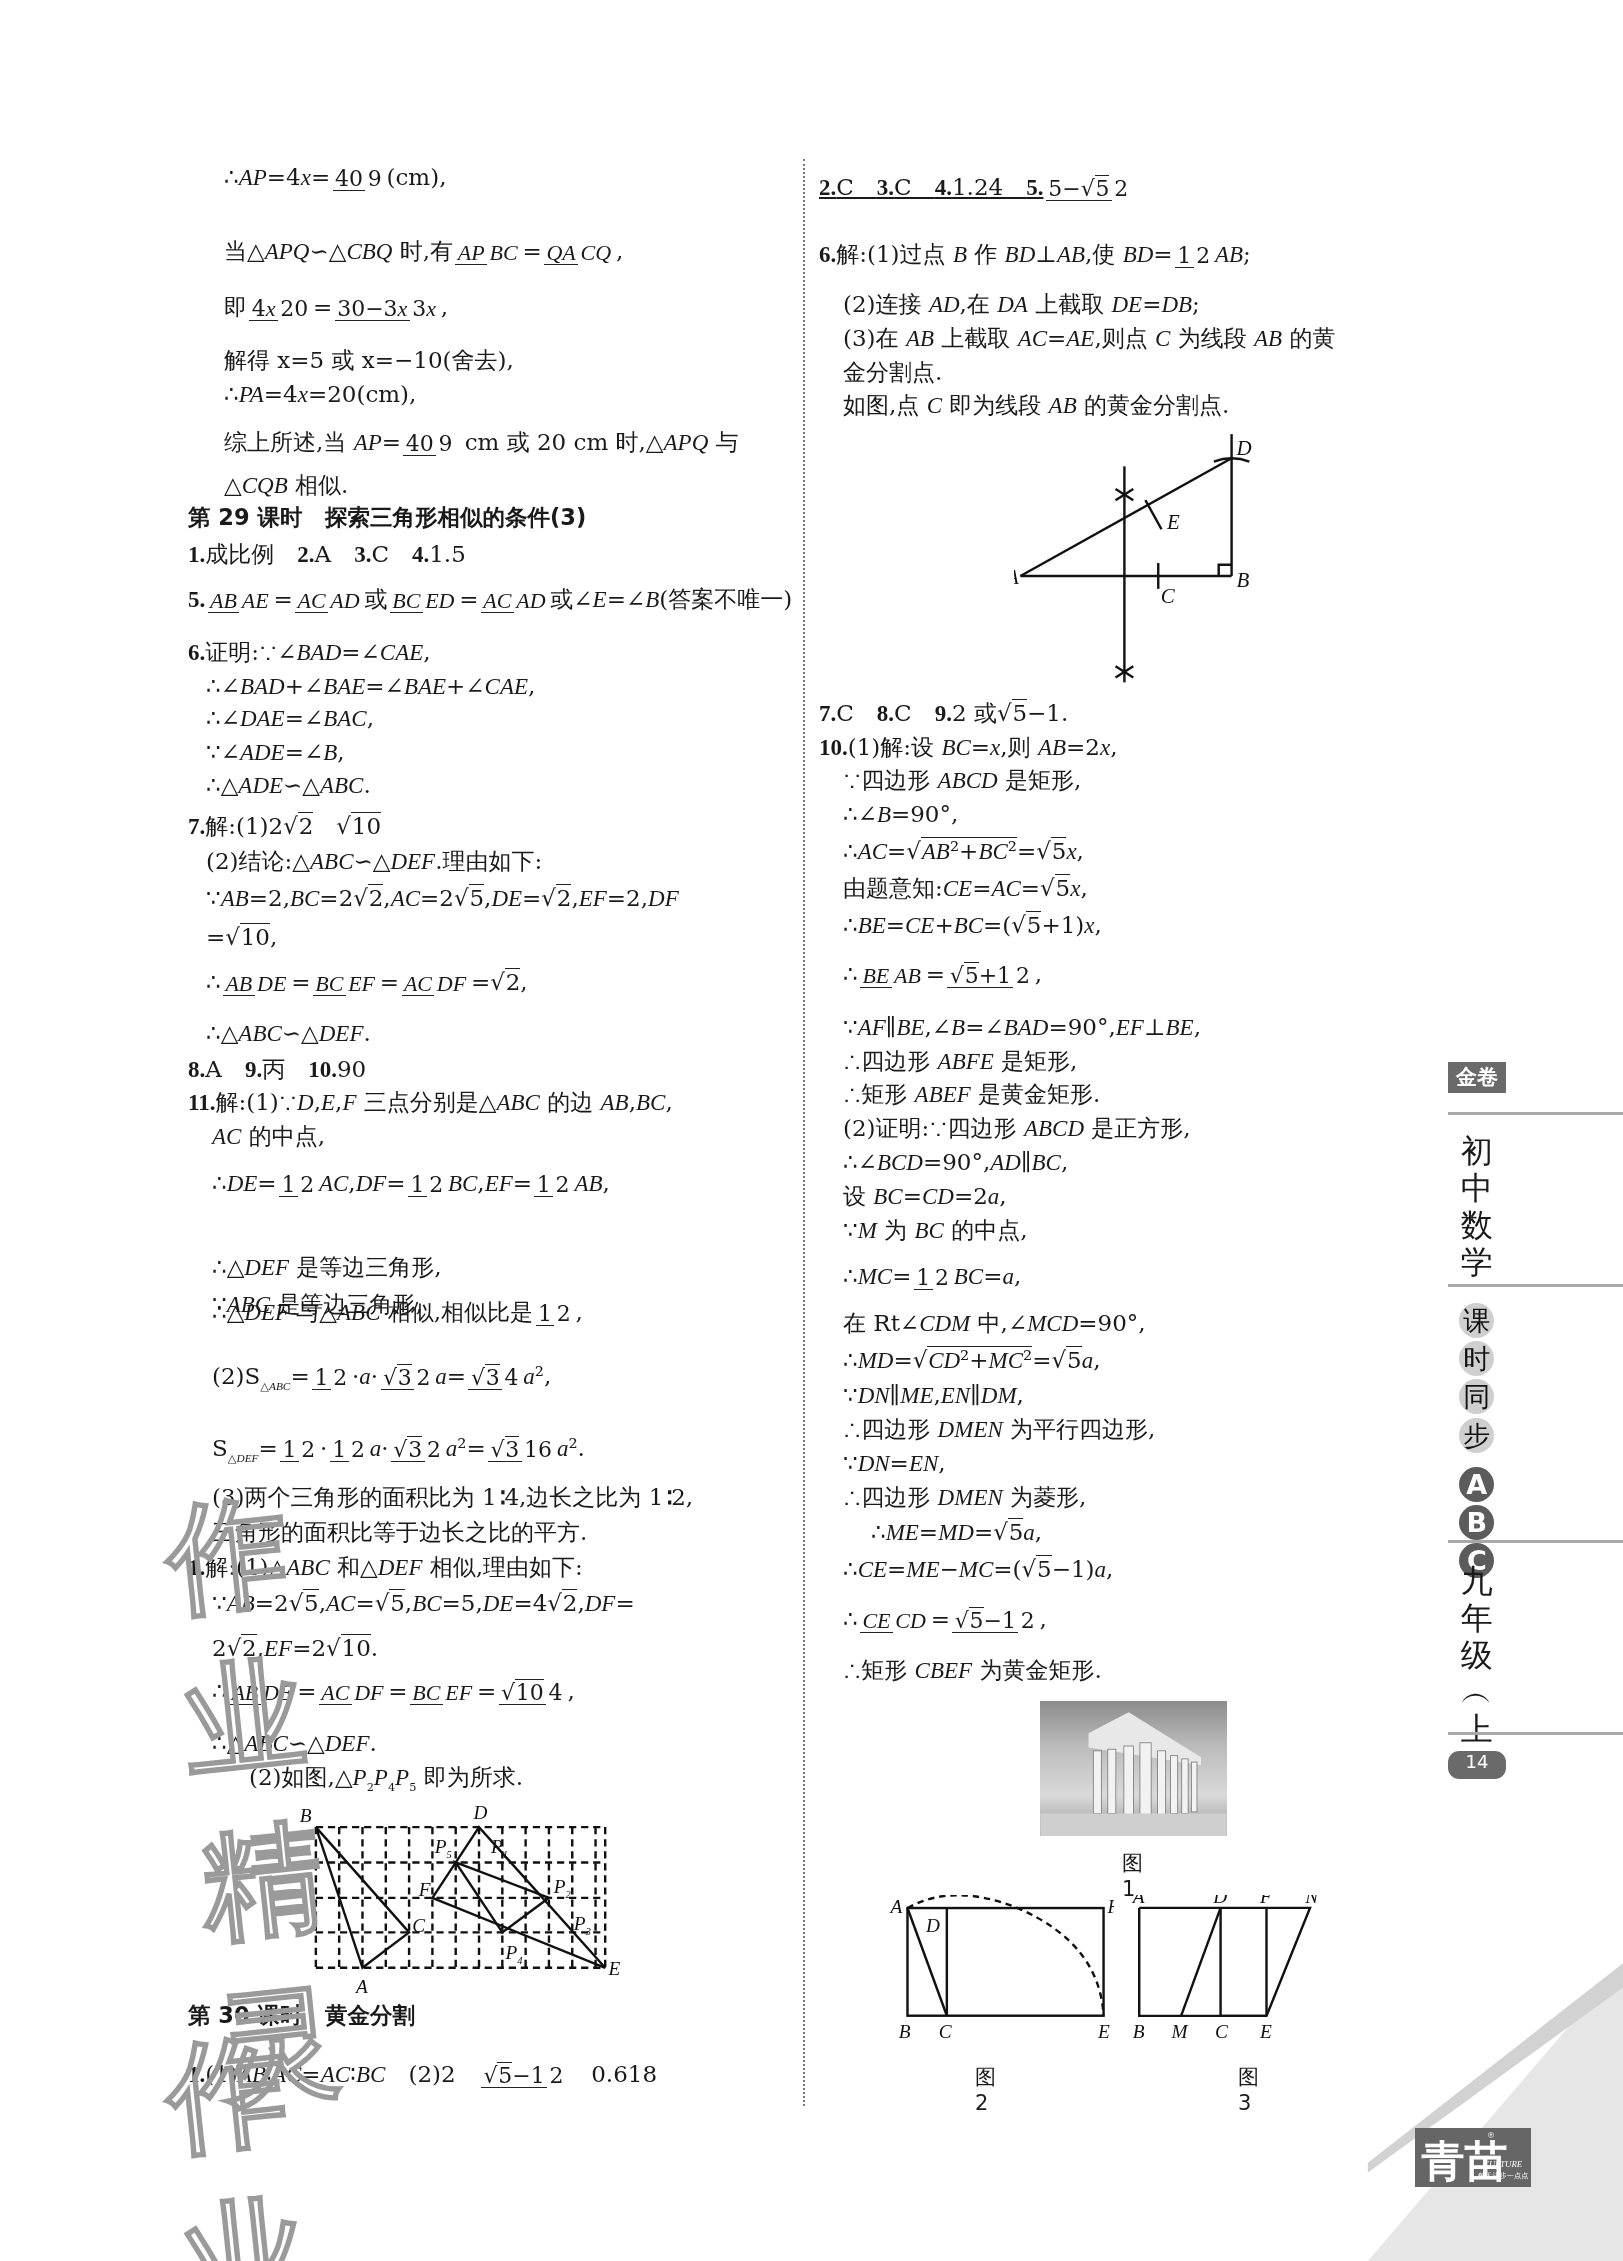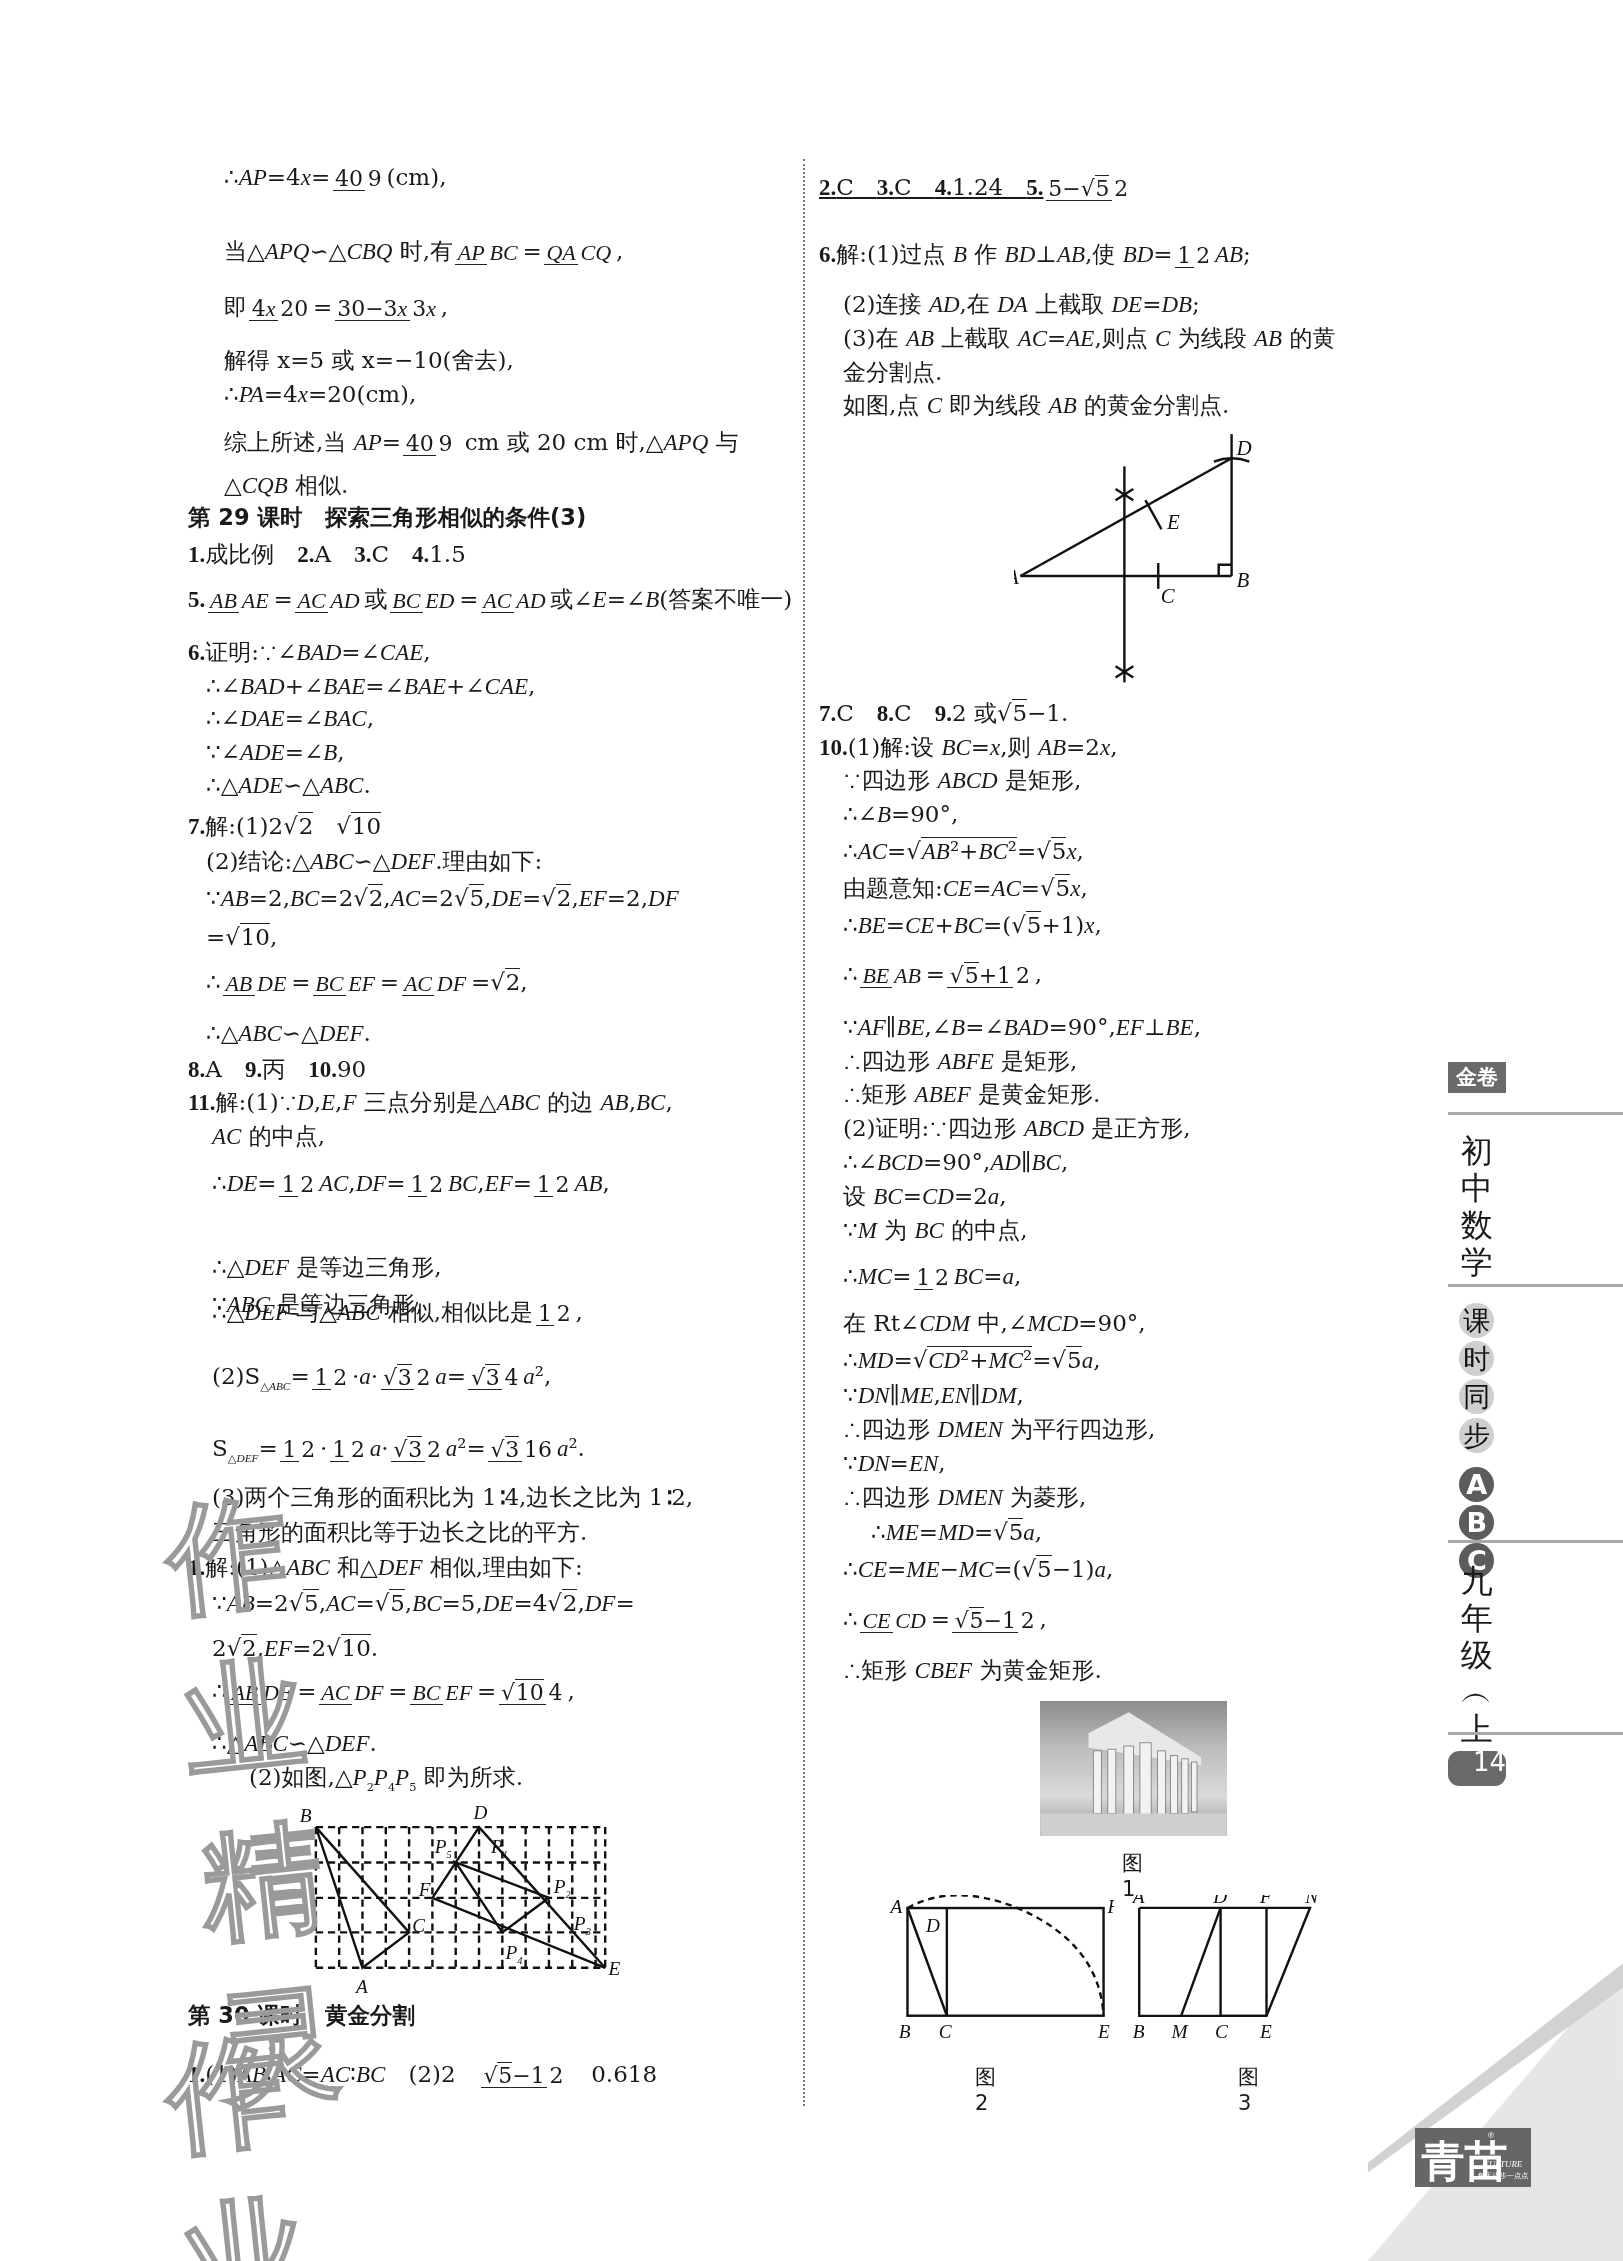--- a/index.html
+++ b/index.html
@@ -15,21 +15,21 @@
   .sqrt { border-top:1.6px solid #222; padding-left:0.8px; }
   .sec { font-family:"DejaVu Sans","Liberation Sans",sans-serif; font-size:22.5px; font-weight:bold; }
   .divider { position:absolute; left:803px; top:159px; height:1947px; border-left:2.4px dotted #777; }
   .sidebar { position:absolute; left:1448px; top:1062px; width:175px; }
   .sb-rule { position:absolute; left:0; width:175px; height:3.2px; background:#a9a9a9; }
   .sb-tag { position:absolute; left:0; top:0; width:58px; height:31px; background:#6a6a6a; color:#fff; font-family:"DejaVu Sans",sans-serif; font-weight:bold; font-size:21px; line-height:31px; text-align:center; }
   .sb-vert { position:absolute; left:11.3px; width:35px; font-family:"DejaVu Sans",sans-serif; font-size:32px; line-height:37px; text-align:center; }
   .sb-circ { display:block; width:35px; height:35px; border-radius:50%; margin:0 auto 3.2px; font-size:27px; line-height:35px; }
   .sb-circ.light { background:#cfcfcf; color:#111; }
   .sb-circ.dark { background:#5c5c5c; color:#fff; font-weight:bold; }
-  .page-num { position:absolute; left:0; width:58px; height:35px; border-radius:11.3px; background:#6a6a6a; color:#fff; font-family:"DejaVu Sans",sans-serif; font-size:26px; line-height:22.5px; text-align:right; }
+  .page-num { position:absolute; left:0; width:58px; height:28px; border-radius:11.3px; background:#6a6a6a; color:#fff; font-family:"DejaVu Sans",sans-serif; font-size:18px; line-height:22.5px; text-align:center; }
   .corner { position:absolute; left:0; top:0; width:1623px; height:2261px; pointer-events:none; }
   .logo { position:absolute; left:1415px; top:2128px; width:116px; height:59px; background:#666; color:#fff; }
   .logo .glyph { position:absolute; left:6.4px; top:4.8px; font-size:43px; font-family:"DejaVu Serif",serif; font-weight:bold; }
   .logo .en { position:absolute; left:68px; top:31px; font-size:8.9px; font-style:italic; font-family:"Liberation Serif",serif; }
   .logo .cn { position:absolute; left:63px; top:43px; font-size:7.2px; font-family:"DejaVu Sans",sans-serif; }
   .logo .reg { position:absolute; left:72px; top:3.2px; font-size:8px; }
   .watermark { position:absolute; font-family:"DejaVu Sans",sans-serif; font-weight:bold; font-size:121px; color:transparent; -webkit-text-stroke:1.6px #9a9a9a; letter-spacing:8px; transform:rotate(-6deg); pointer-events:none; }
   .fig-caption { position:absolute; font-family:"DejaVu Sans",sans-serif; font-size:21px; }
   .photo { position:absolute; left:1040px; top:1701px; width:187px; height:135px; background:linear-gradient(180deg,#8c8c8c 0%,#bdbdbd 35%,#d9d9d9 70%,#9a9a9a 100%); overflow:hidden; }
 </style>

